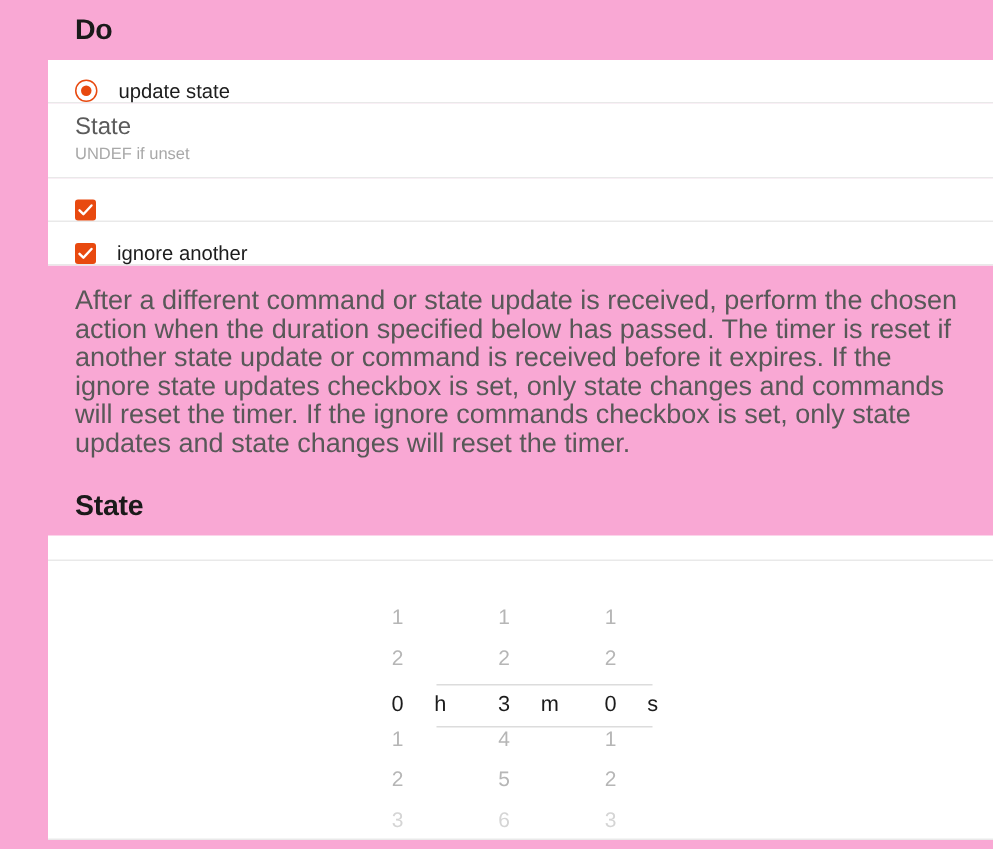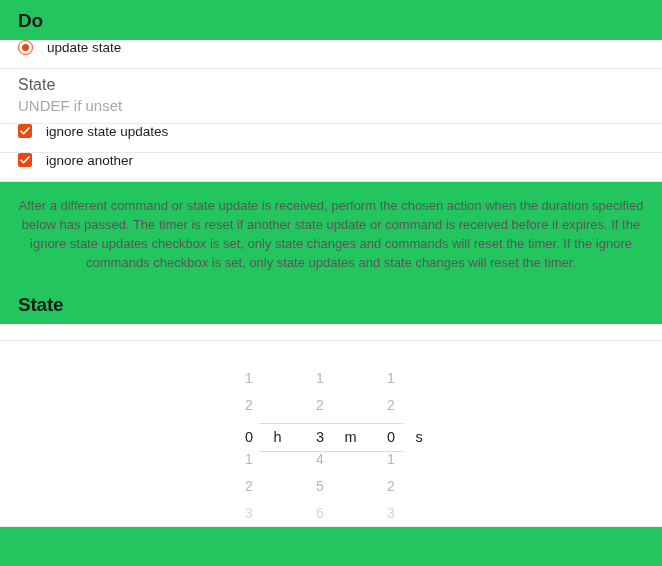--- a/index.html
+++ b/index.html
@@ -10,38 +10,39 @@
     height: 566px;
     background: #f2f2f2;
     font-family: "Liberation Sans", sans-serif;
     -webkit-font-smoothing: antialiased;
   }
   .page {
     width: 662px;
     height: 566px;
     overflow: hidden;
     position: relative;
-    background: #22c55e;
+    background: #f9a8d4;
+    padding-left: 32px;
   }
 
   
   .section-heading {
     font-size: 19px;
     font-weight: bold;
     color: #1a1a1a;
     padding: 10px 18px 8px 18px;
     letter-spacing: -0.2px;
   }
 
   
   .row {
     background: #ffffff;
     border-bottom: 1px solid #e9e9e9;
     display: flex;
-    align-items: flex-start;
+    align-items: flex-end;
     padding: 0 18px;
     min-height: 29px;
   }
   .row.radio-row { height: 29px; }
   .row.check-row { height: 29px; }
 
   .row-label {
     font-size: 13.5px;
     color: #1c1c1c;
     margin-left: 14px;
@@ -89,32 +90,31 @@
     background: #ffffff;
     border-bottom: 1px solid #e9e9e9;
     padding: 7px 18px 9px 18px;
   }
   .field-label {
     font-size: 16px;
     color: #5b5b5b;
     margin-bottom: 3px;
   }
   .field-value {
-    font-size: 15px;
+    font-size: 11px;
     color: #1c1c1c;
   }
   .field-value.placeholder { color: #a8a8a8; }
 
   
   .description {
-    font-size: 13px;
+    font-size: 18px;
     line-height: 19px;
     color: #585858;
     padding: 14px 18px 12px 18px;
-    text-align: center;
   }
 
   
   .picker-panel {
     background: #ffffff;
     border-bottom: 1px solid #e9e9e9;
     padding: 6px 0 0 0;
     height: 186px;
     overflow: hidden;
     position: relative;
@@ -194,21 +194,20 @@
     <div class="field-label">State</div>
     <div class="field-value placeholder">UNDEF if unset</div>
   </div>
 
   <div class="row check-row">
     <span class="checkbox">
       <svg width="12" height="12" viewBox="0 0 12 12">
           <path d="M2 6.2 L4.6 8.8 L10 3" fill="none" stroke="#ffffff" stroke-width="1.6" stroke-linecap="round" stroke-linejoin="round"></path>
         </svg>
     </span>
-    <span class="row-label">ignore state updates</span>
   </div>
 
   <div class="row check-row">
     <span class="checkbox">
       <svg width="12" height="12" viewBox="0 0 12 12">
           <path d="M2 6.2 L4.6 8.8 L10 3" fill="none" stroke="#ffffff" stroke-width="1.6" stroke-linecap="round" stroke-linejoin="round"></path>
         </svg>
     </span>
     <span class="row-label">ignore another</span>
   </div>

